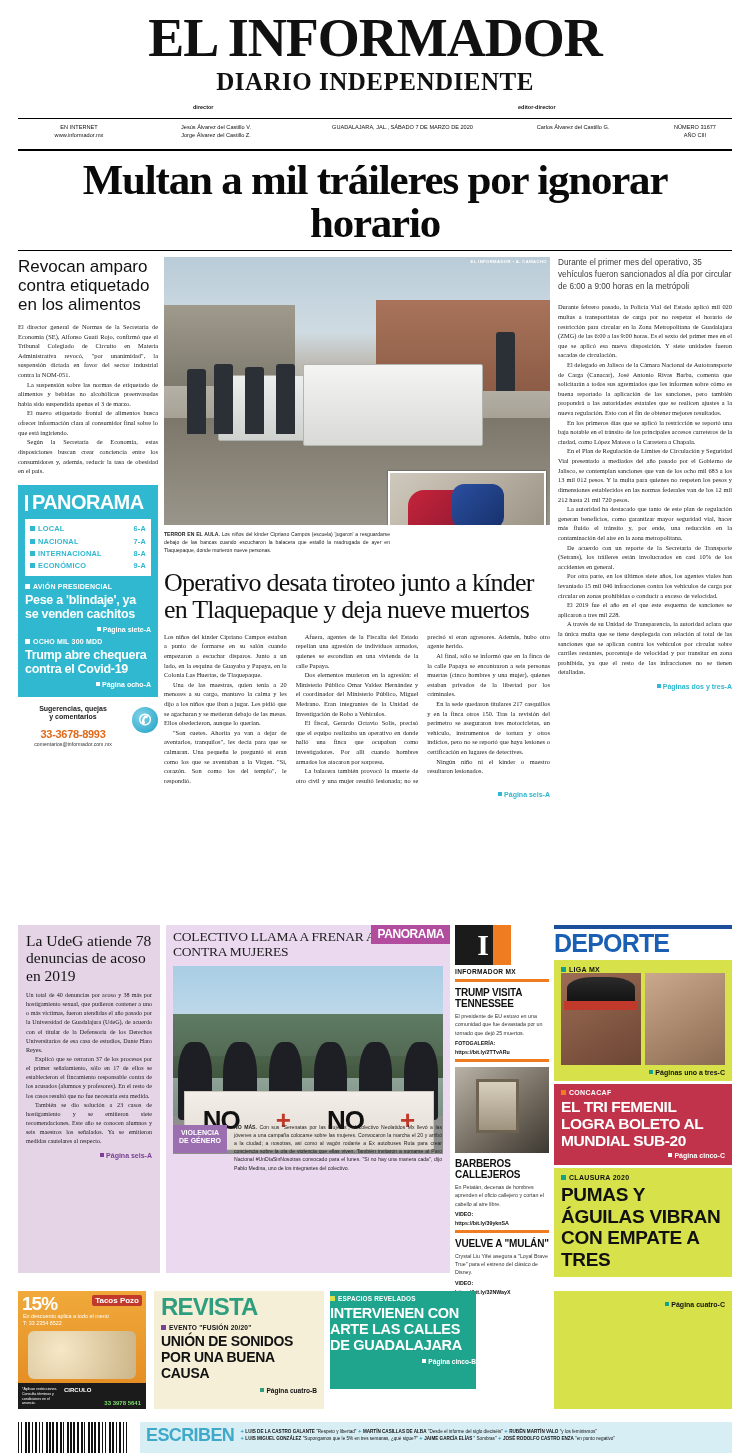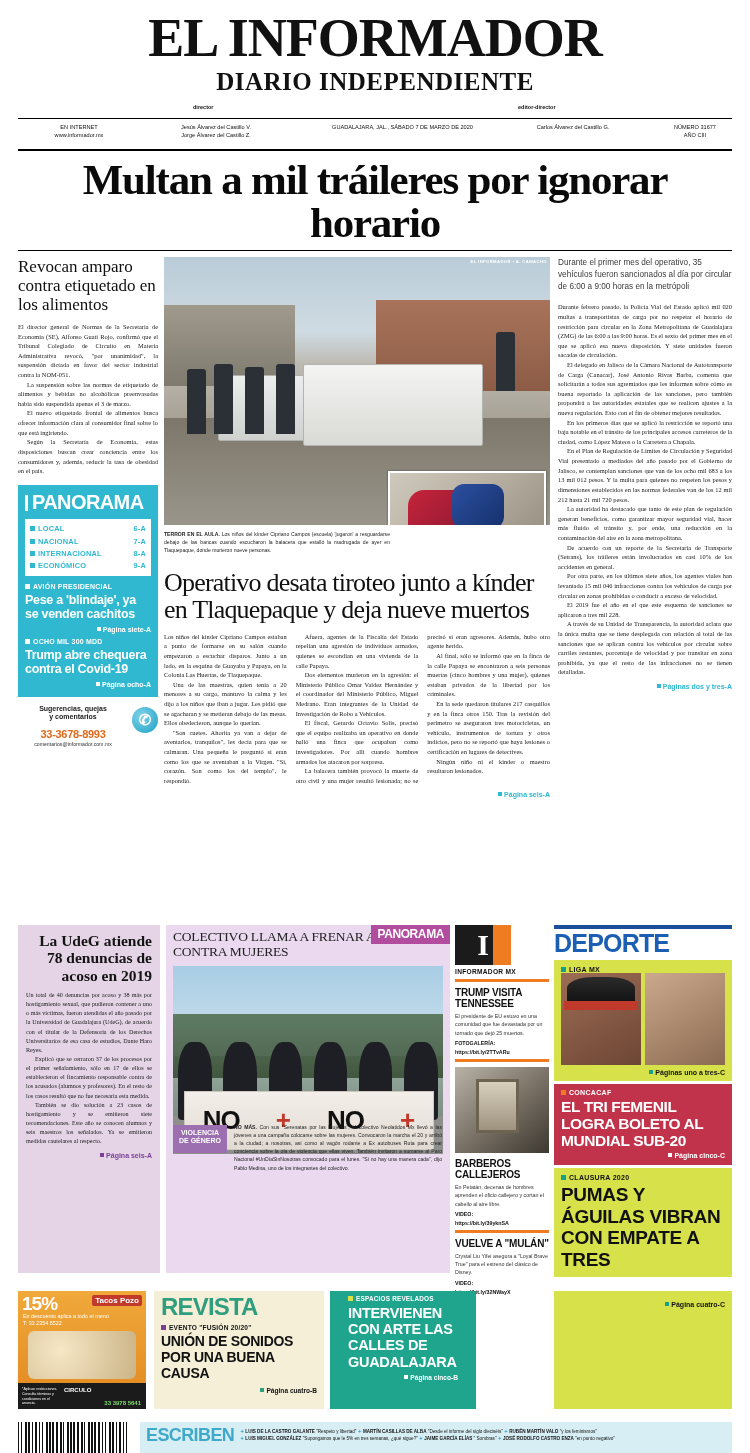--- a/index.html
+++ b/index.html
@@ -70,21 +70,21 @@
 
   
   .main-grid{
     position:relative;margin:6px 18px 0 18px;height:660px;
   }
   .col-left{position:absolute;left:0;top:0;width:140px;}
   .col-mid{position:absolute;left:146px;top:0;width:386px;}
   .col-right{position:absolute;left:540px;top:0;width:174px;}
 
   .lead-head{
-    font-family:Liberation Serif, serif;
+    font-family:Liberation Sans, sans-serif;
     font-size:17px;line-height:1.12;font-weight:normal;
     color:#111;margin:0 0 8px 0;
   }
   .body-txt{
     font-family:"Liberation Serif", serif;
     font-size:6.4px;line-height:1.5;text-align:justify;
     color:#1a1a1a;
   }
   .body-txt p{margin:0 0 0 0;text-indent:9px;}
   .body-txt p:first-child{text-indent:0;}
@@ -178,21 +178,21 @@
 
   
   .lower{position:relative;margin:8px 18px 0 18px;height:360px;}
   .lw-a{position:absolute;left:0;top:0;width:142px;height:348px;background:#e4d4e6;
     padding:7px 8px;box-sizing:border-box;}
   .lw-b{position:absolute;left:148px;top:0;width:284px;height:348px;background:#ead9ef;}
   .lw-c{position:absolute;left:437px;top:0;width:94px;height:348px;background:#fff;}
   .lw-d{position:absolute;left:536px;top:0;width:178px;height:348px;background:#fff;}
 
   .lw-a h2{font-family:"Liberation Serif",serif;font-size:15.5px;line-height:1.12;
-    font-weight:bold;margin:0 0 7px 0;color:#141414;text-align:right;}
+    font-weight:normal;margin:0 0 7px 0;color:#141414;}
   .lw-a .body-txt{font-size:6.1px;}
 
   .colectivo-head{
     font-family:"Liberation Serif",serif;font-size:13.5px;line-height:1.1;
     color:#222;padding:5px 7px 2px 7px;letter-spacing:-0.2px;
   }
   .pan-tag{
     position:absolute;right:0;top:0;background:#b24c9e;color:#fff;
     font-size:12px;font-weight:bold;padding:2px 6px 3px 6px;letter-spacing:-0.4px;
   }
@@ -289,22 +289,22 @@
     background:#f5efd8;padding:4px 7px;box-sizing:border-box;}
   .revista .t{font-size:24px;font-weight:bold;color:#2f9e7f;letter-spacing:-0.8px;line-height:1;}
   .revista .k{font-size:6.6px;font-weight:bold;color:#111;margin-top:5px;letter-spacing:0.2px;}
   .revista .k .sq{width:5px;height:5px;background:#7b3f98;display:inline-block;margin-right:3px;}
   .revista .hl{font-size:14px;font-weight:bold;color:#111;line-height:1.14;margin-top:3px;
     letter-spacing:-0.3px;}
   .revista .pg{font-size:6.6px;font-weight:bold;color:#111;text-align:right;margin-top:5px;}
   .revista .pg .sq{width:4px;height:4px;background:#2f9e7f;display:inline-block;margin-right:2px;
     vertical-align:1px;}
 
-  .espacios{position:absolute;left:312px;top:0;width:146px;height:118px;
-    background:#1fa58e;color:#fff;padding:4px 18px;box-sizing:border-box;}
+  .espacios{position:absolute;left:312px;top:0;width:146px;height:98px;
+    background:#1fa58e;color:#fff;padding:4px 0;box-sizing:border-box;}
   .espacios .k{font-size:6.4px;font-weight:bold;letter-spacing:0.2px;}
   .espacios .k .sq{width:5px;height:5px;background:#d7e24a;display:inline-block;margin-right:3px;}
   .espacios .hl{font-size:14.5px;font-weight:bold;line-height:1.12;margin-top:3px;letter-spacing:-0.3px;}
   .espacios .pg{font-size:6.6px;font-weight:bold;text-align:right;margin-top:4px;}
   .espacios .pg .sq{width:4px;height:4px;background:#fff;display:inline-block;margin-right:2px;
     vertical-align:1px;}
 
   .vuelve{position:absolute;left:437px;top:0;width:94px;height:118px;}
   .clausura-bot{position:absolute;left:536px;top:0;width:178px;height:118px;background:#d7e24a;
     padding:6px 7px;box-sizing:border-box;}

